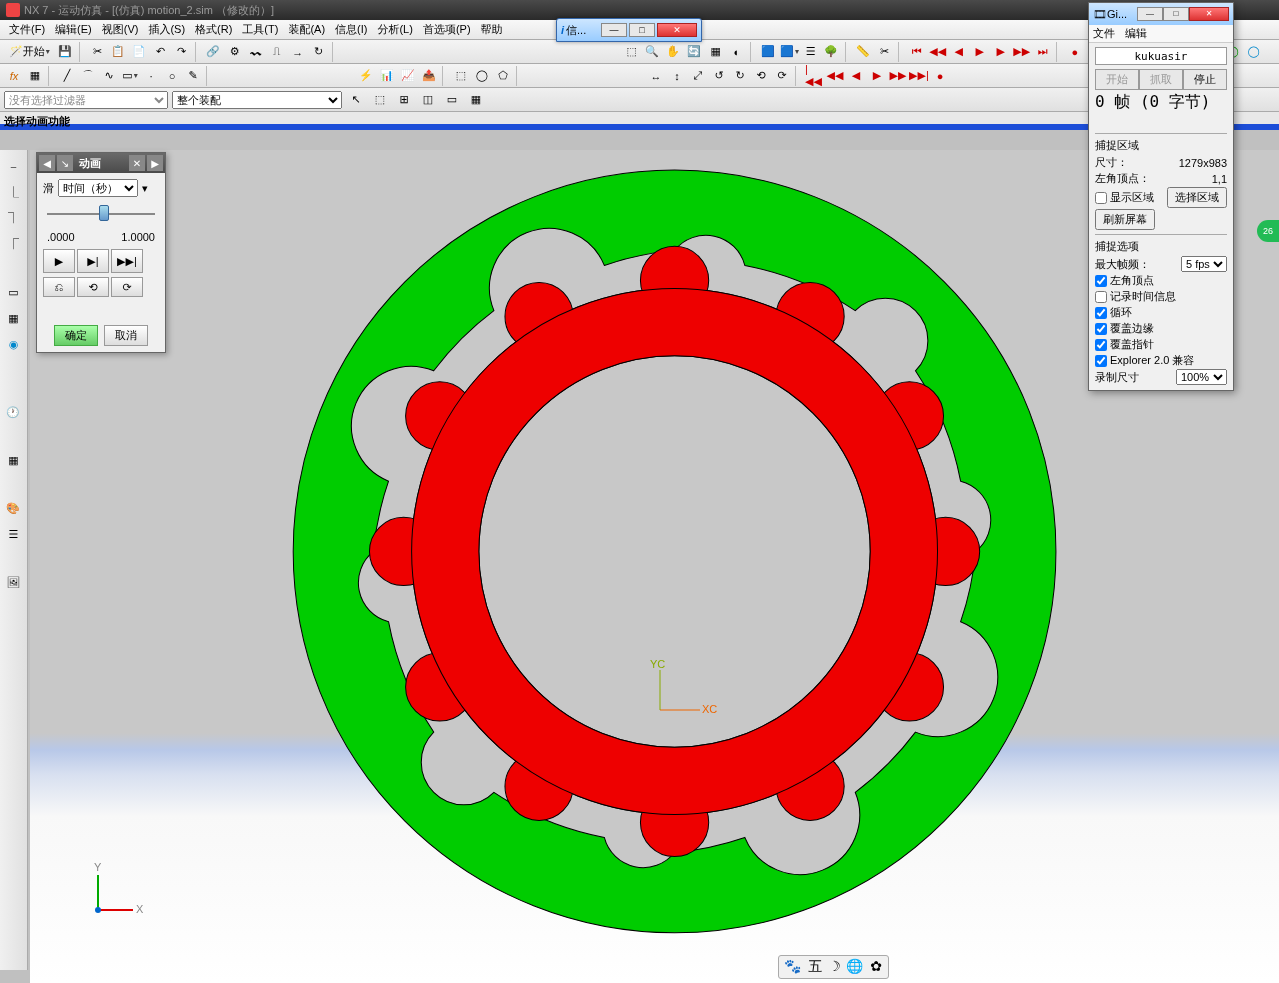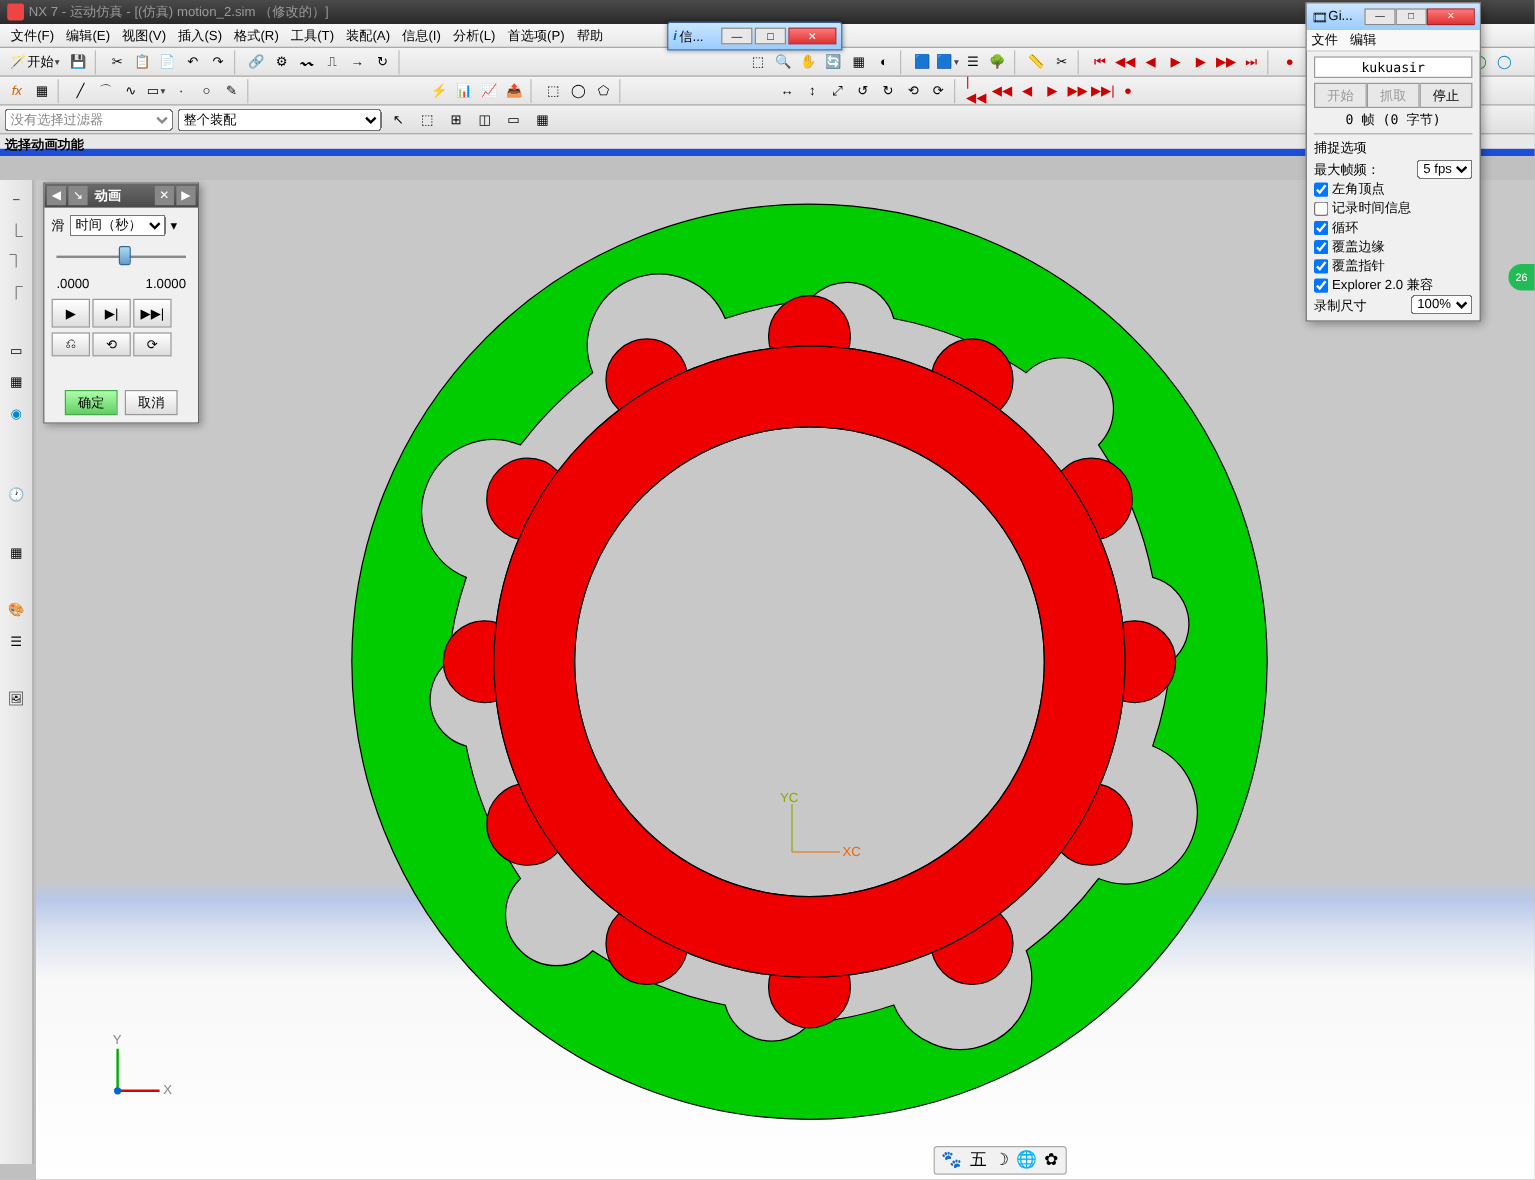--- a/index.html
+++ b/index.html
@@ -64,21 +64,21 @@
 .gif-titlebar .t { flex: 1; font-size: 11px; }
 .gif-titlebar .wbtns { display: flex; gap: 0; }
 .gif-titlebar .wb { width: 26px; height: 14px; border: 1px solid #888; background: #e8e8e8; font-size: 8px; text-align: center; line-height: 12px; }
 .gif-titlebar .wb.close { background: linear-gradient(#f77,#d33); color: #fff; border-color:#a22; width: 40px; }
 .gif-menu { background: #f8f8f8; height: 18px; display: flex; align-items: center; padding: 0 4px; gap: 10px; border-bottom: 1px solid #ccc; }
 .gif-body { padding: 4px 6px; }
 .gif-body input[type=text] { width: 100%; height: 18px; text-align: center; border: 1px solid #999; margin-bottom: 4px; font-family: monospace; }
 .gif-tabs { display: flex; margin-bottom: 2px; }
 .gif-tabs .tab { flex: 1; text-align: center; padding: 2px 0; border: 1px solid #999; background: #e8e8e8; font-size: 11px; }
 .gif-tabs .tab.disabled { color: #999; }
-.gif-status { font-size: 11px; margin: 2px 0 4px; font-family: monospace; text-align: center; }
+.gif-status { font-size: 16px; margin: 2px 0 20px; font-family: monospace; }
 .gif-group { border-top: 1px solid #aaa; padding-top: 4px; margin-top: 4px; }
 .gif-group-title { font-size: 11px; margin-bottom: 2px; }
 .gif-row { display: flex; justify-content: space-between; font-size: 11px; margin: 1px 0; align-items: center; font-family: monospace; }
 .gif-row label { display: flex; align-items: center; gap: 3px; }
 .gif-row input[type=checkbox] { width: 12px; height: 12px; }
 .gif-row button { font-size: 11px; padding: 1px 6px; }
 .gif-row select { font-size: 11px; height: 16px; }
 
 
 .bottom-icons { position: absolute; right: 390px; bottom: 4px; display: flex; gap: 6px; background: rgba(240,240,240,0.9); border: 1px solid #aaa; border-radius: 3px; padding: 2px 6px; z-index: 5; }
@@ -200,21 +200,21 @@
   <div class="tbtn" style="color:#c00">|◀◀</div>
   <div class="tbtn" style="color:#c00">◀◀</div>
   <div class="tbtn" style="color:#c00">◀</div>
   <div class="tbtn" style="color:#c00">▶</div>
   <div class="tbtn" style="color:#c00">▶▶</div>
   <div class="tbtn" style="color:#c00">▶▶|</div>
   <div class="tbtn" style="color:#c00">●</div>
 </div>
 
 <div class="select-bar">
-  <select style="width:140px;color:#888"><option>没有选择过滤器</option></select>
+  <select style="width:164px;color:#888"><option>没有选择过滤器</option></select>
   <select style="width:170px"><option>整个装配</option></select>
   <div class="tbtn">↖</div>
   <div class="tbtn">⬚</div>
   <div class="tbtn">⊞</div>
   <div class="tbtn">◫</div>
   <div class="tbtn">▭</div>
   <div class="tbtn">▦</div>
 </div>
 
 <div class="status-label">选择动画功能</div>
@@ -389,20 +389,41 @@
   </div>
   <div class="gif-body">
     <input type="text" value="kukuasir" style="">
     <div class="gif-tabs">
       <div class="tab disabled">开始</div>
       <div class="tab disabled">抓取</div>
       <div class="tab">停止</div>
     </div>
     <div class="gif-status">0 帧 (0 字节)</div>
 
+    <div class="gif-group">
+      <div class="gif-group-title">捕捉区域</div>
+      <div class="gif-row">
+          <span>尺寸：</span>
+          <span>1279x983</span>
+        </div>
+      <div class="gif-row">
+          <span>左角顶点：</span>
+          <span>1,1</span>
+        </div>
+      <div class="gif-row">
+        <label>
+            <input type="checkbox" style="">
+            <span>显示区域</span>
+          </label>
+        <button>选择区域</button>
+      </div>
+      <div class="gif-row">
+          <button>刷新屏幕</button>
+        </div>
+    </div>
 
     <div class="gif-group">
       <div class="gif-group-title">捕捉选项</div>
       <div class="gif-row">
           <span>最大帧频：</span>
           <select><option>5 fps</option></select>
         </div>
       <div class="gif-row">
           <label>
             <input type="checkbox" checked="" style="">

